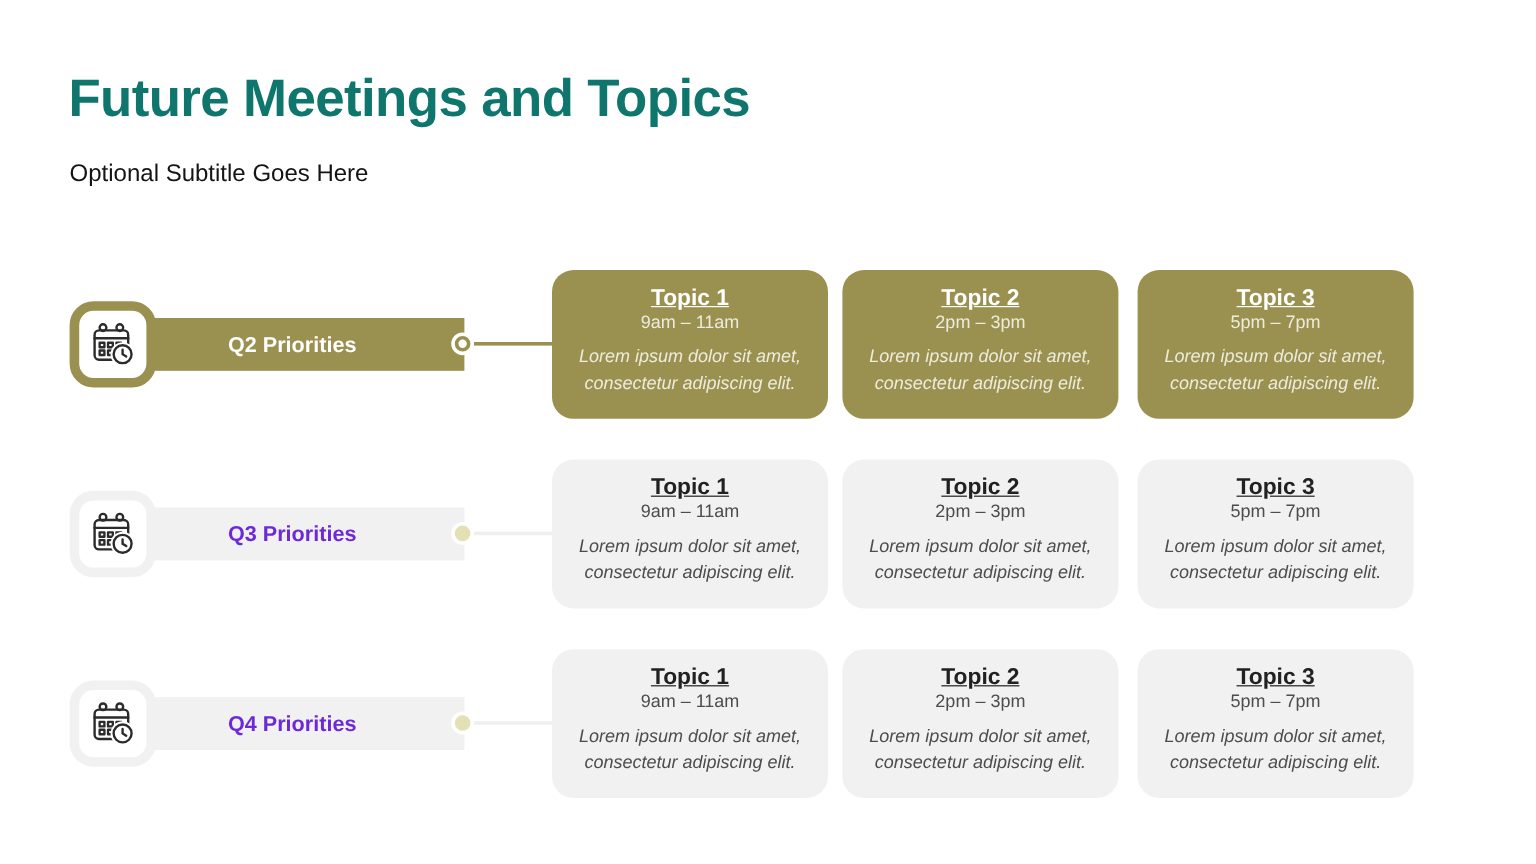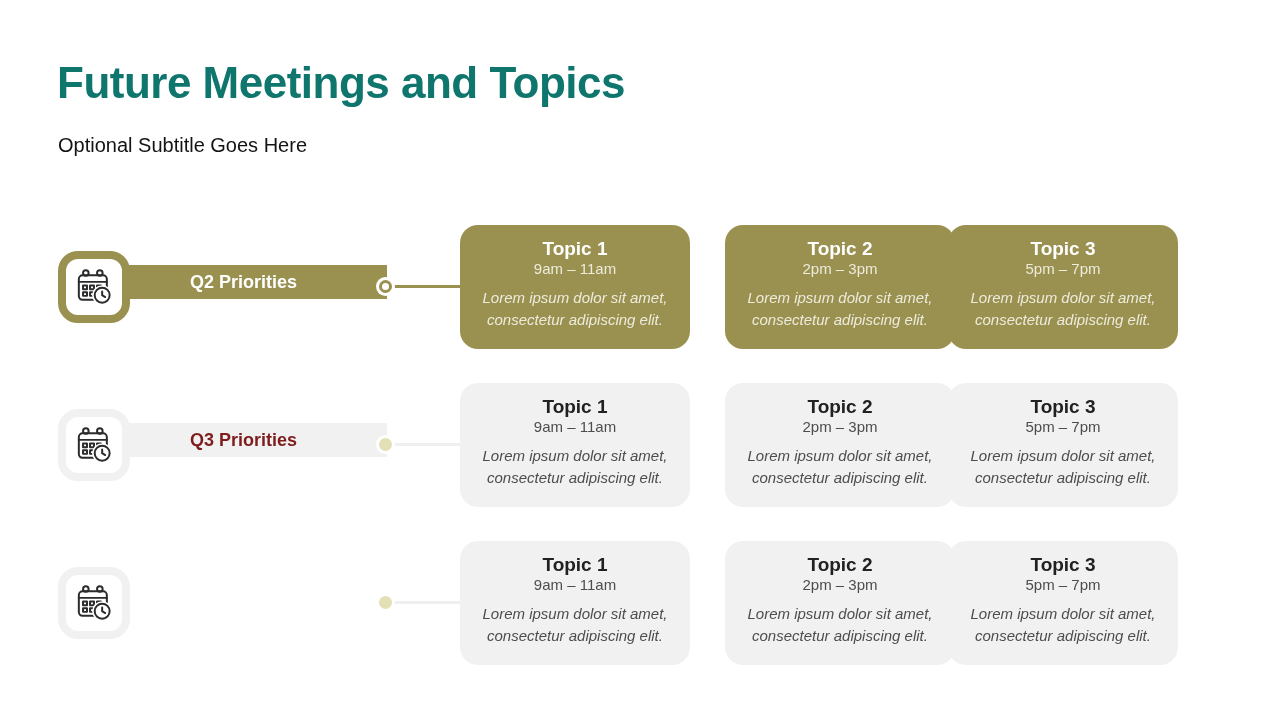--- a/index.html
+++ b/index.html
@@ -24,27 +24,27 @@
   }
 
   
   .row { position: absolute; left: 0; width: 1280px; height: 124px; }
   .row-q2 { top: 225px; }
   .row-q3 { top: 383px; }
   .row-q4 { top: 541px; }
 
   .bar {
     position: absolute; left: 100px; top: 40px;
-    width: 287px; height: 34px;
+    width: 287px; height: 44px;
     background: #f1f1f1;
     display: flex; align-items: center; justify-content: center;
     z-index: 2;
   }
   .bar.active { background: #9a9150; }
-  .bar-label { font-size: 18px; font-weight: 700; color: #7f1d1d; }
+  .bar-label { font-size: 18px; font-weight: 700; color: #6d28d9; }
   .bar.active .bar-label { color: #ffffff; }
 
   .icon-badge {
     position: absolute; left: 58px; top: 26px;
     width: 72px; height: 72px; box-sizing: border-box;
     border: 8px solid #f1f1f1; border-radius: 20px;
     background: #ffffff;
     display: flex; align-items: center; justify-content: center;
     z-index: 3;
   }
@@ -75,24 +75,24 @@
   
   .card {
     position: absolute; top: 0;
     width: 230px; height: 124px; box-sizing: border-box;
     background: #f1f1f1; border-radius: 18px;
     text-align: center; padding-top: 13px;
     z-index: 2;
   }
   .card.active { background: #9a9150; }
   .card-1 { left: 460px; }
-  .card-2 { left: 725px; }
+  .card-2 { left: 702px; }
   .card-3 { left: 948px; }
 
-  .card-title { font-size: 19px; font-weight: 700; color: #212121; }
+  .card-title { font-size: 19px; font-weight: 700; color: #212121; text-decoration: underline; }
   .card.active .card-title { color: #ffffff; }
   .card-time { margin-top: 0; font-size: 15px; color: #4d4d4d; }
   .card.active .card-time { color: #edebdc; }
   .card-desc {
     margin: 10px auto 0; max-width: 196px;
     font-size: 15px; line-height: 1.48; color: #4d4d4d; font-style: italic;
   }
   .card.active .card-desc { color: #edebdc; }
 </style>
 </head>
@@ -175,20 +175,23 @@
   </div>
   <div class="card card-3">
     <div class="card-title">Topic 3</div>
     <div class="card-time">5pm – 7pm</div>
     <div class="card-desc">Lorem ipsum dolor sit amet, consectetur adipiscing elit.</div>
   </div>
 </div>
 
 <div class="row row-q4">
   <div class="connector-line"></div>
+  <div class="bar">
+    <span class="bar-label">Q4 Priorities</span>
+  </div>
   <div class="icon-badge">
     <svg>
         <use href="#cal-clock"></use>
       </svg>
   </div>
   <div class="dot"></div>
 
   <div class="card card-1">
     <div class="card-title">Topic 1</div>
     <div class="card-time">9am – 11am</div>

